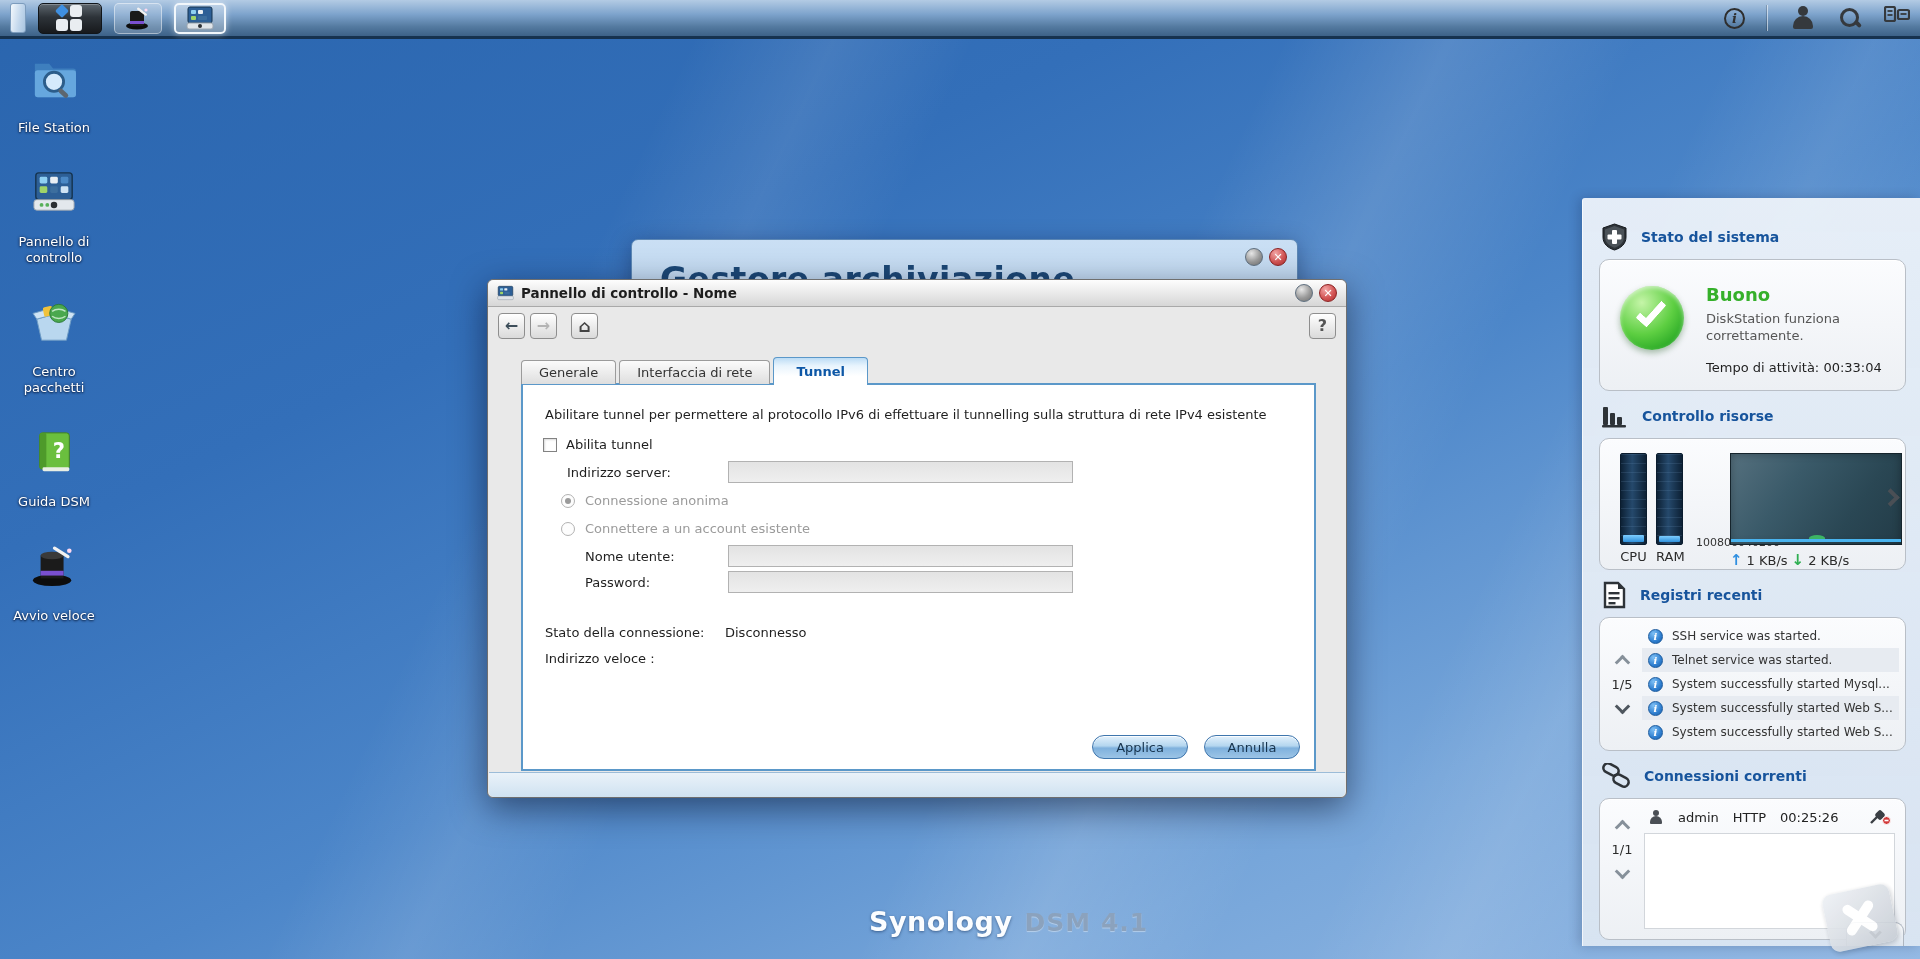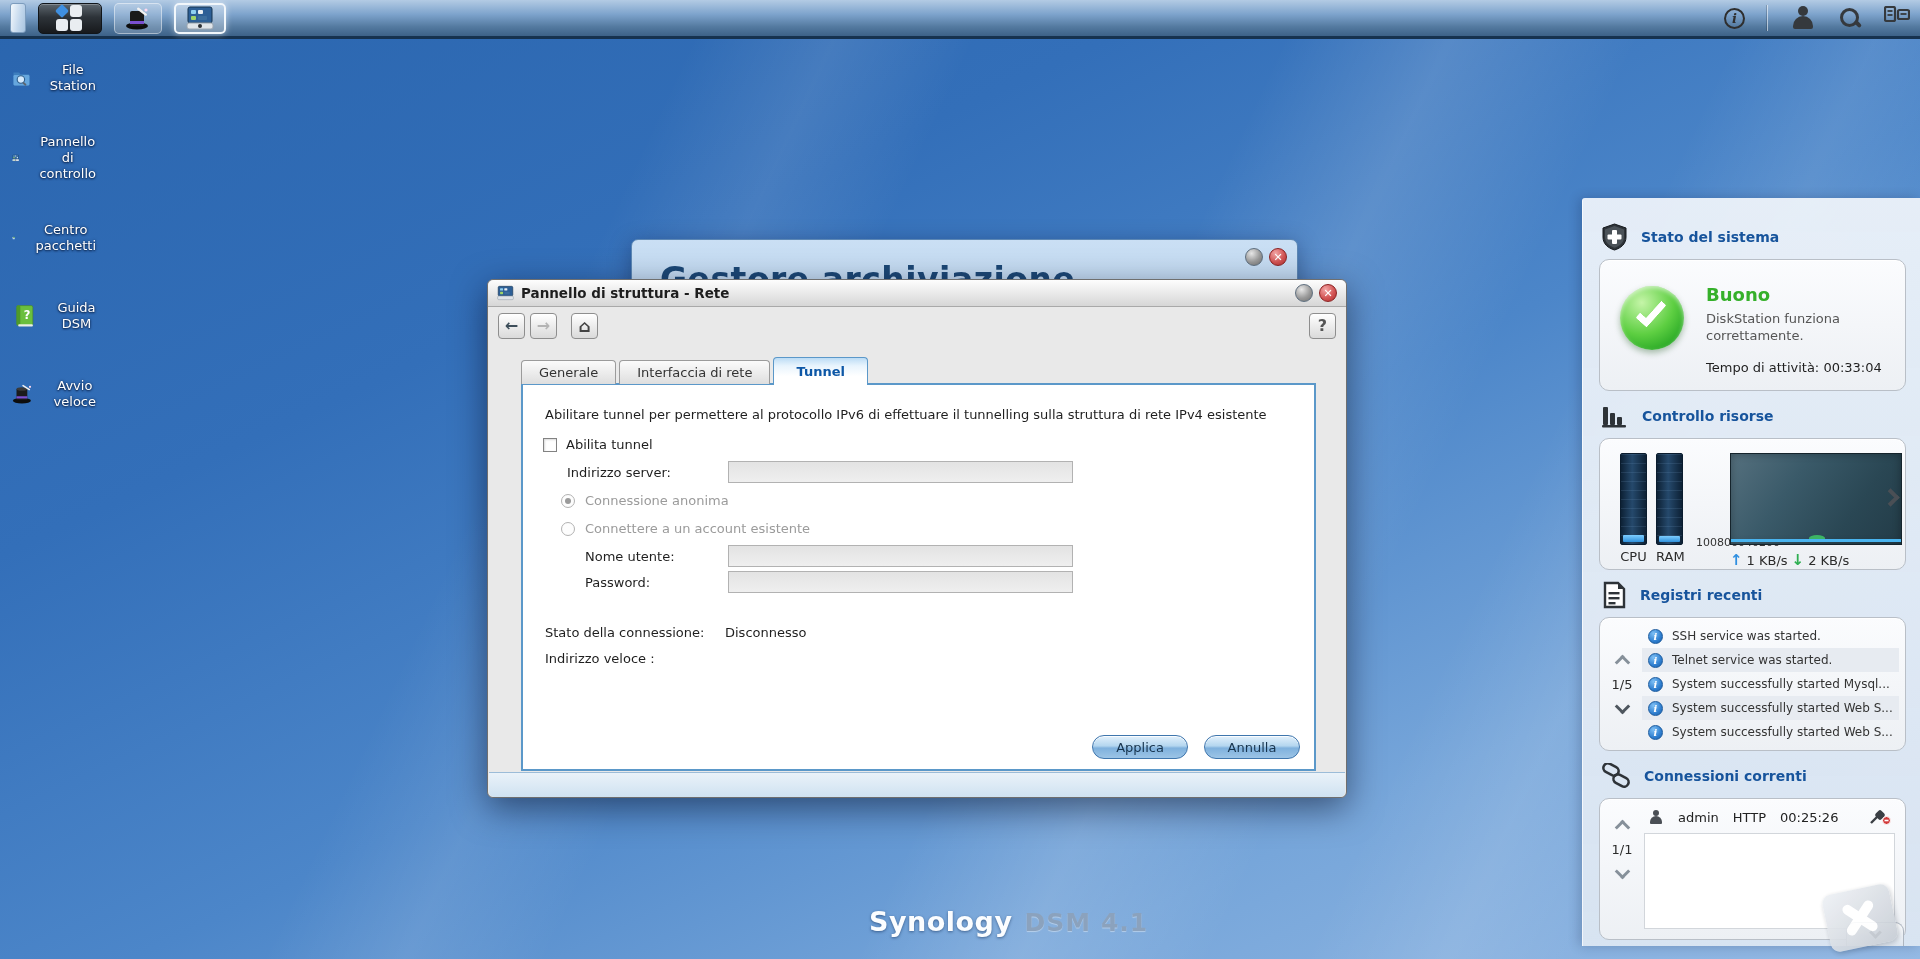--- a/index.html
+++ b/index.html
@@ -40,21 +40,21 @@
   .ico-user { position:relative; width:26px; height:24px; cursor:pointer; }
   .ico-user::before { content:""; position:absolute; left:8px; top:0; width:10px; height:10px; border-radius:50%; background:#35393d; }
   .ico-user::after { content:""; position:absolute; left:3px; top:10px; width:20px; height:13px; border-radius:10px 10px 2px 2px; background:#35393d; }
   .ico-search { position:relative; width:24px; height:24px; cursor:pointer; }
   .ico-search::before { content:""; position:absolute; left:2px; top:2px; width:13px; height:13px; border-radius:50%; border:3px solid #35393d; }
   .ico-search::after { content:""; position:absolute; left:16px; top:16px; width:8px; height:3.5px; background:#35393d; transform:rotate(45deg); border-radius:2px; }
   .ico-panels { cursor:pointer; }
 
   
   .dicons { position:absolute; left:12px; top:56px; width:84px; display:flex; flex-direction:column; gap:34px; z-index:5; }
-  .dicon { display:flex; flex-direction:row; align-items:center; gap:20px; cursor:pointer; }
+  .dicon { display:flex; flex-direction:column; align-items:center; gap:20px; cursor:pointer; }
   .dicon .lbl { color:#fff; font-size:13px; line-height:16px; text-align:center;
     text-shadow:0 1px 2px rgba(5,20,50,0.85), 0 0 3px rgba(5,20,50,0.6); }
 
   
   .bgwin { position:absolute; left:631px; top:239px; width:667px; height:130px; z-index:10;
     background:linear-gradient(#cadff4 0%, #b2d0ec 100%); border:1px solid #5c87b4;
     border-radius:7px 7px 0 0; box-shadow:0 5px 22px rgba(0,10,40,0.35); overflow:hidden; }
   .bgwin .title { position:absolute; left:28px; top:20px; font-size:33px; font-weight:bold; color:#1c4876; letter-spacing:0.5px; }
   .winbtns { position:absolute; top:8px; right:10px; display:flex; gap:6px; }
   .sphere { width:18px; height:18px; border-radius:50%; cursor:pointer; text-align:center;
@@ -309,21 +309,21 @@
   <div class="dialog">
     <div class="dlg-title">
       <svg width="17" height="16" viewBox="0 0 28 24">
         <rect x="2" y="1" width="24" height="16" rx="2" fill="#2d5f96" stroke="#163450"></rect>
         <rect x="5" y="4" width="5" height="4" rx="1" fill="#8fd0f2"></rect>
           <rect x="12" y="4" width="5" height="4" rx="1" fill="#e8eef3"></rect>
         <rect x="5" y="10" width="5" height="4" rx="1" fill="#9fd468"></rect>
           <rect x="12" y="10" width="9" height="4" rx="1" fill="#3c6e9e"></rect>
         <rect x="1" y="17" width="26" height="6" rx="2" fill="#dfe4e9" stroke="#9aa4ae"></rect>
       </svg>
-      <span class="t">Pannello di struttura - Rete</span>
+      <span class="t">Pannello di controllo - Nome</span>
       <div class="winbtns">
         <div class="sphere min"></div>
         <div class="sphere close">✕</div>
       </div>
     </div>
     <div class="dlg-toolbar">
       <div class="tool-btn">←</div>
       <div class="tool-btn disabled">→</div>
       <div class="tool-btn home">⌂</div>
       <div class="tool-btn help">?</div>

